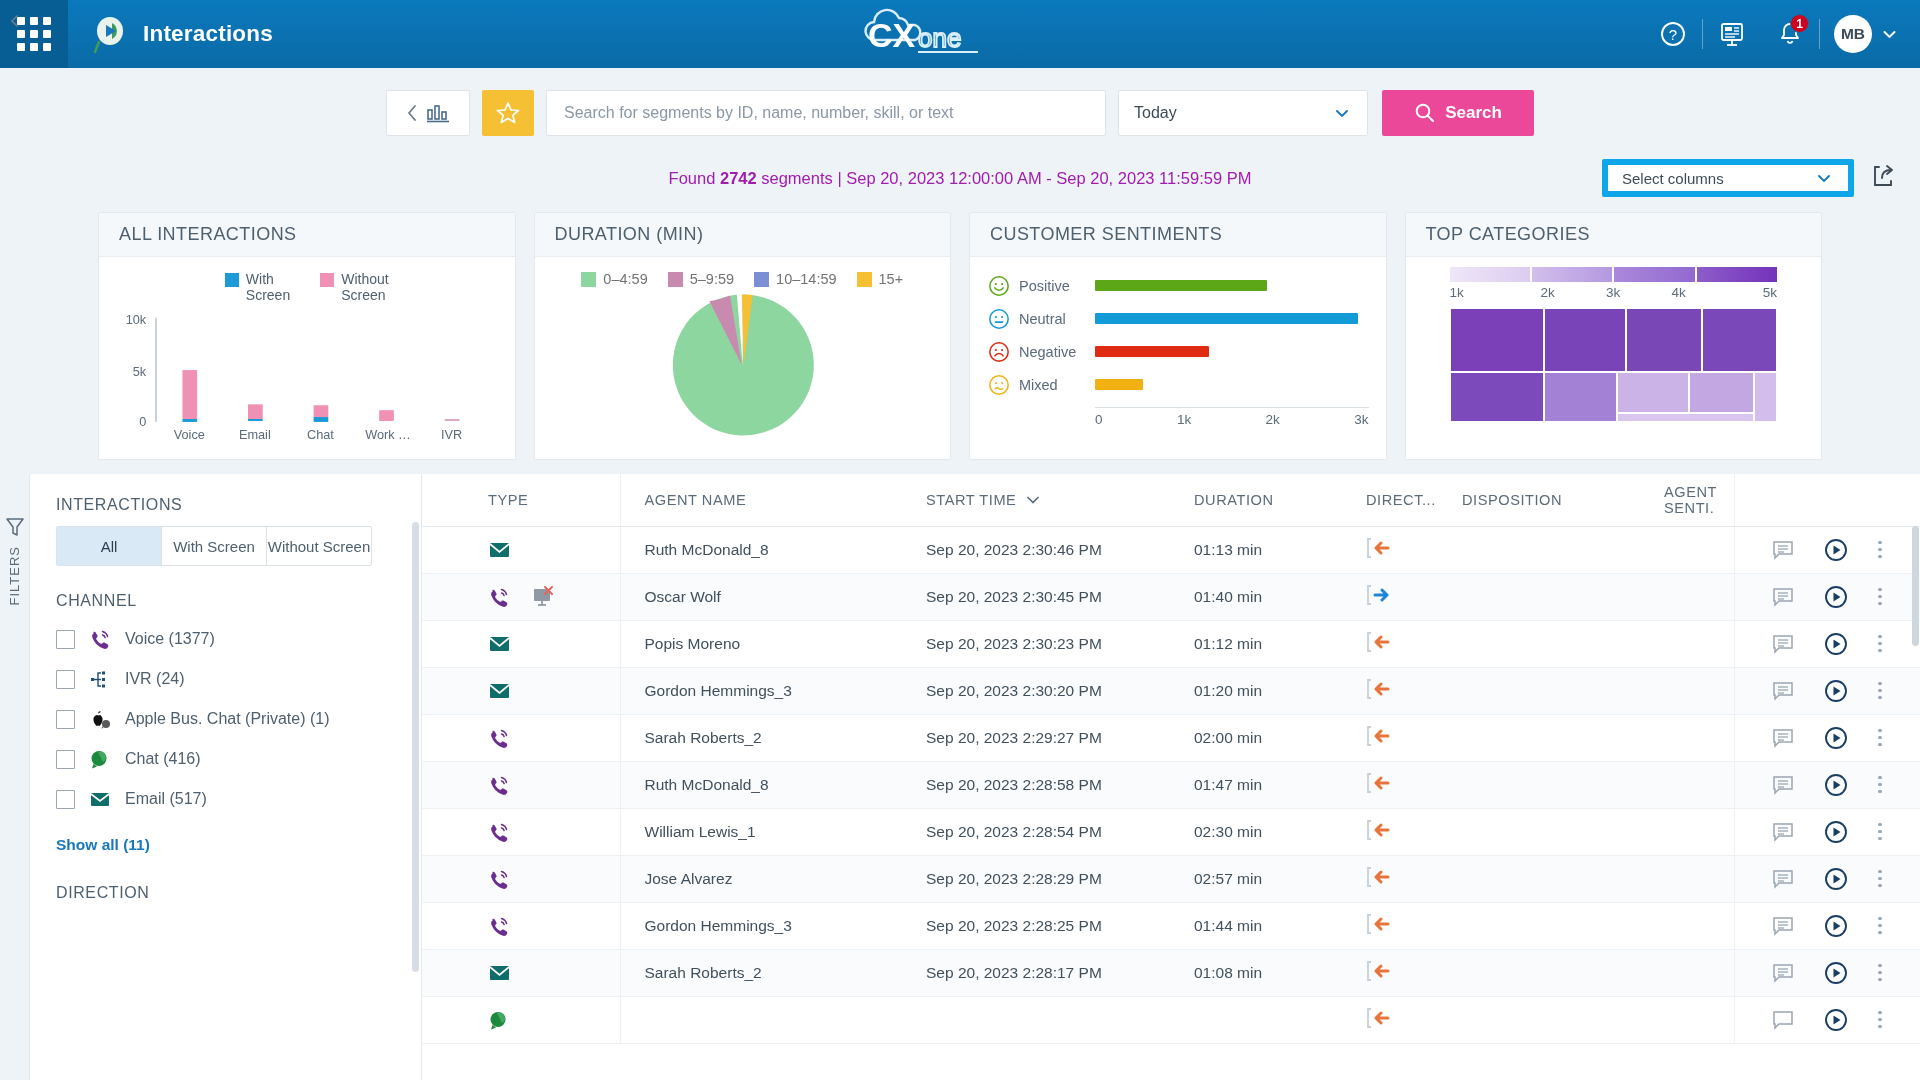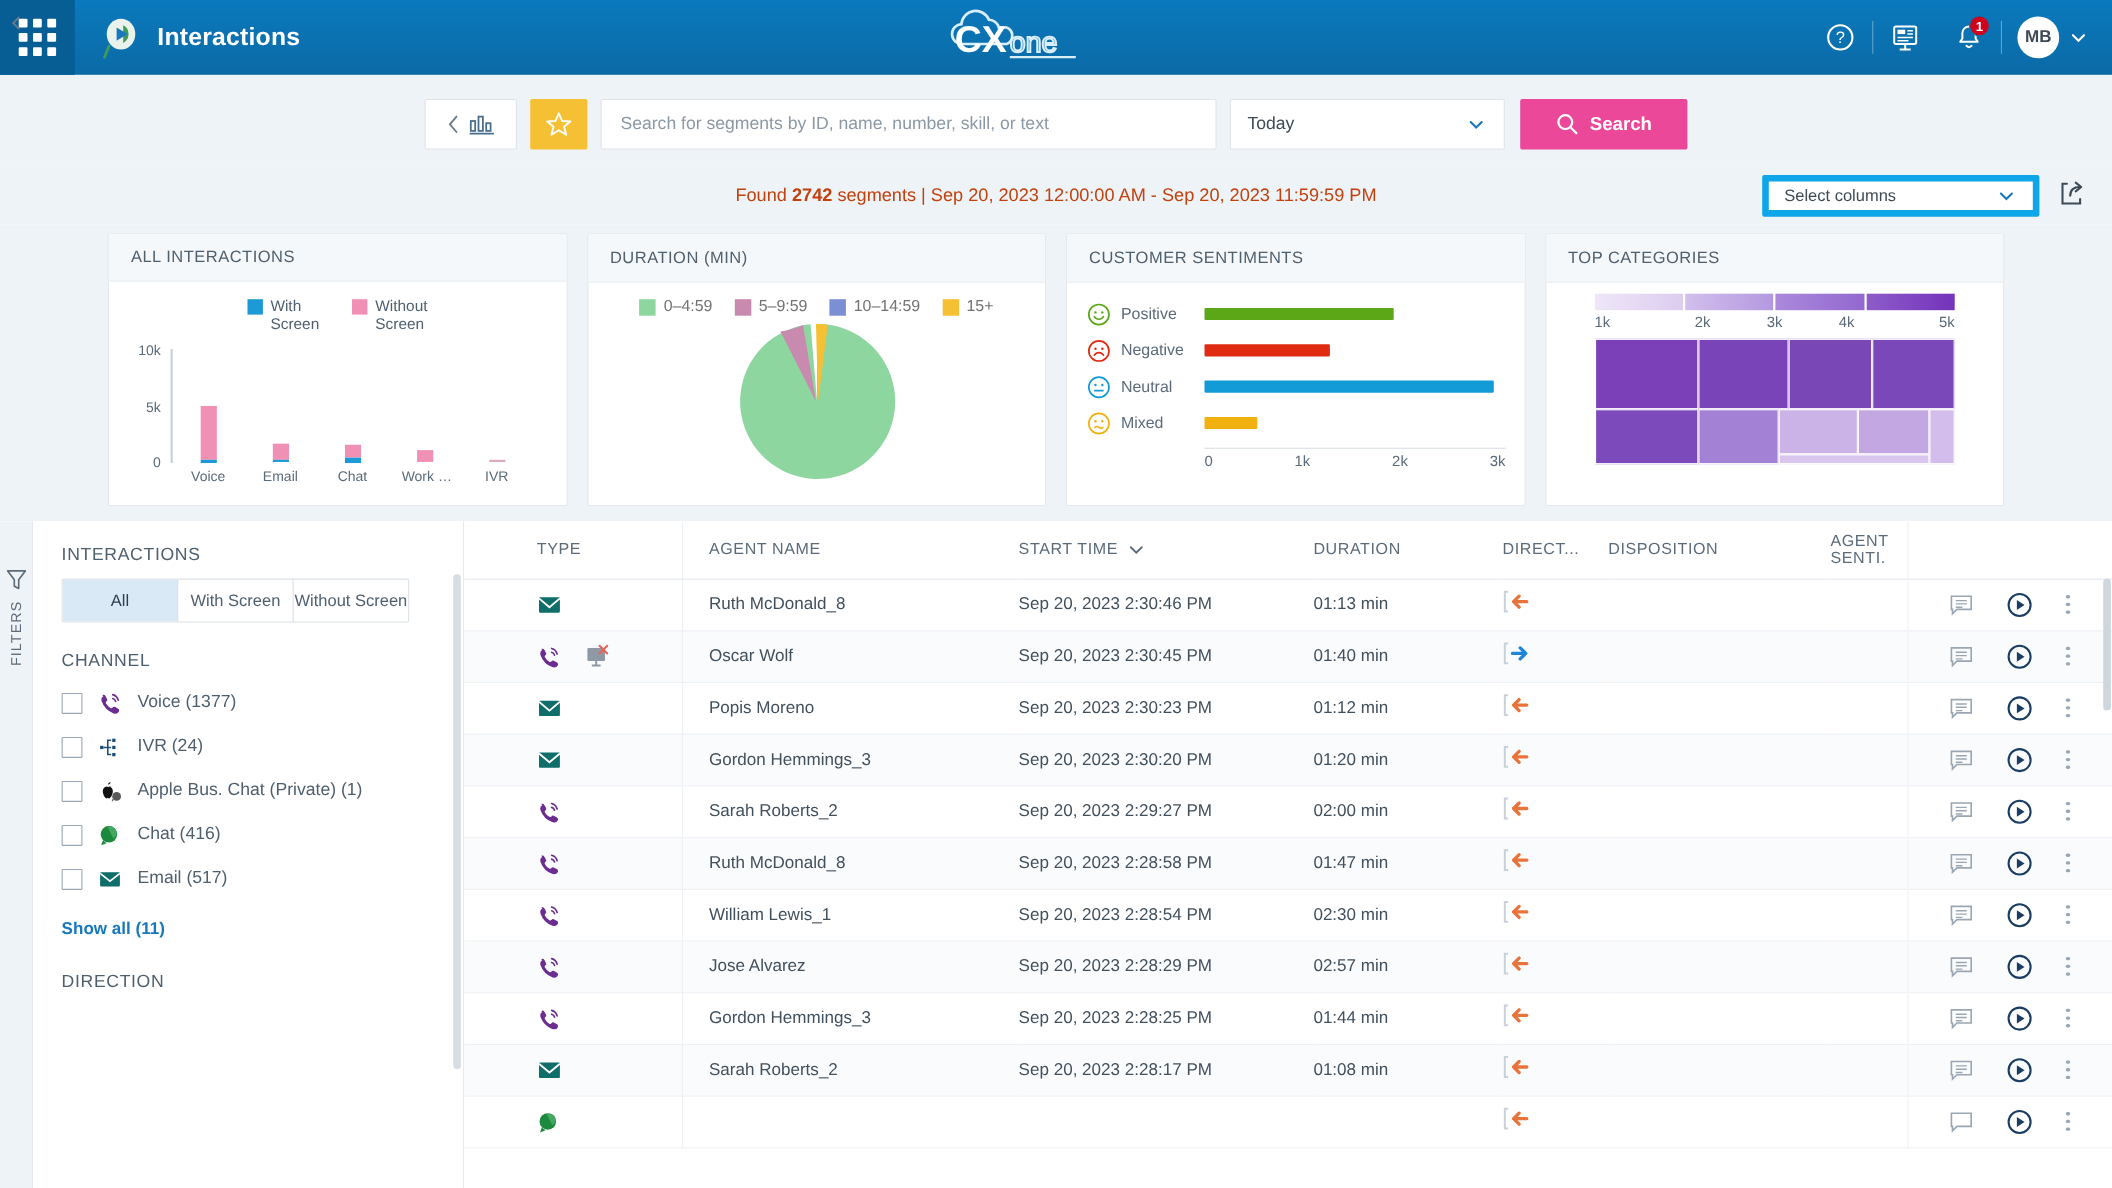--- a/index.html
+++ b/index.html
@@ -89,21 +89,21 @@
     font-family: "Liberation Sans", sans-serif;
   }
 
   
   .resultbar {
     background: #eef3f8; height: 52px; display: flex; align-items: center;
     position: relative; padding: 0 24px;
   }
   .found-text {
     position: absolute; left: 0; right: 0; text-align: center;
-    font-size: 16.5px; color: #c2410c;
+    font-size: 16.5px; color: #a21caf;
   }
   .found-text b { font-weight: bold; }
   .colsel-wrap { margin-left: auto; display: flex; align-items: center; gap: 16px; z-index: 2; }
   .col-select {
     width: 252px; height: 38px; background: #fff; border: 6px solid #0ea5e9;
     display: flex; align-items: center; justify-content: space-between;
     padding: 0 14px; font-size: 15px; color: #3d4b56; cursor: pointer;
     border-radius: 2px;
   }
 
@@ -112,21 +112,21 @@
     background: #eef3f8; display: flex; gap: 18px; padding: 8px 98px 14px 98px;
     height: 270px;
   }
   .card {
     flex: 1; background: #fff; border: 1px solid #e3e9ef; display: flex;
     flex-direction: column; border-radius: 2px;
   }
   .card-hd {
     height: 44px; background: #f5f8fa; border-bottom: 1px solid #e8edf2;
     display: flex; align-items: center; padding: 0 20px;
-    font-size: 15px; color: #4e5f6e; letter-spacing: .45px;
+    font-size: 18px; color: #4e5f6e; letter-spacing: .45px;
   }
   .card-body { flex: 1; position: relative; padding: 8px 12px; }
 
   .legend-row { display: flex; align-items: flex-start; justify-content: center; gap: 30px; padding-top: 6px; }
   .lg { display: flex; align-items: flex-start; gap: 7px; font-size: 14px; color: #4e5f6e; line-height: 1.15; }
   .lg .sw { width: 14px; height: 14px; flex: none; margin-top: 2px; }
 
   .dur-legend { display:flex; gap: 20px; justify-content: center; padding-top: 6px; font-size: 14.5px; color:#737373; }
   .dur-legend .it { display: flex; align-items: center; gap: 7px; }
   .dur-legend .sw { width: 15px; height: 15px; }
@@ -426,40 +426,40 @@
             <circle cx="15.4" cy="9.8" r="1.2" fill="#5ca717"></circle>
           <path d="M7.5 14 a5.2 5.2 0 0 0 9 0" fill="none" stroke="#5ca717" stroke-width="1.7" stroke-linecap="round"></path>
         </svg>
         <span class="sent-label">Positive</span>
         <span class="sent-track">
             <span class="sent-bar" style="display:block;width:63%;background:#5ca717"></span>
           </span>
       </div>
       <div class="sent-row">
         <svg class="sent-face" viewBox="0 0 24 24">
+          <circle cx="12" cy="12" r="10" fill="none" stroke="#139bd8" stroke-width="1.7"></circle>
+          <circle cx="8.6" cy="9.8" r="1.2" fill="#139bd8"></circle>
+            <circle cx="15.4" cy="9.8" r="1.2" fill="#139bd8"></circle>
+          <line x1="8" y1="15.4" x2="16" y2="15.4" stroke="#139bd8" stroke-width="1.7" stroke-linecap="round"></line>
+        </svg>
+        <span class="sent-label">Neutral</span>
+        <span class="sent-track">
+            <span class="sent-bar" style="display:block;width:96%;background:#139bd8"></span>
+          </span>
+      </div>
+      <div class="sent-row">
+        <svg class="sent-face" viewBox="0 0 24 24">
           <circle cx="12" cy="12" r="10" fill="none" stroke="#e02b13" stroke-width="1.7"></circle>
           <circle cx="8.6" cy="9.8" r="1.2" fill="#e02b13"></circle>
             <circle cx="15.4" cy="9.8" r="1.2" fill="#e02b13"></circle>
           <path d="M7.5 16.2 a5.2 5.2 0 0 1 9 0" fill="none" stroke="#e02b13" stroke-width="1.7" stroke-linecap="round"></path>
         </svg>
         <span class="sent-label">Negative</span>
         <span class="sent-track">
             <span class="sent-bar" style="display:block;width:41.5%;background:#e02b13"></span>
-          </span>
-      </div>
-      <div class="sent-row">
-        <svg class="sent-face" viewBox="0 0 24 24">
-          <circle cx="12" cy="12" r="10" fill="none" stroke="#139bd8" stroke-width="1.7"></circle>
-          <circle cx="8.6" cy="9.8" r="1.2" fill="#139bd8"></circle>
-            <circle cx="15.4" cy="9.8" r="1.2" fill="#139bd8"></circle>
-          <line x1="8" y1="15.4" x2="16" y2="15.4" stroke="#139bd8" stroke-width="1.7" stroke-linecap="round"></line>
-        </svg>
-        <span class="sent-label">Neutral</span>
-        <span class="sent-track">
-            <span class="sent-bar" style="display:block;width:96%;background:#139bd8"></span>
           </span>
       </div>
       <div class="sent-row">
         <svg class="sent-face" viewBox="0 0 24 24">
           <circle cx="12" cy="12" r="10" fill="none" stroke="#f1b211" stroke-width="1.7"></circle>
           <circle cx="8.6" cy="9.8" r="1.2" fill="#f1b211"></circle>
             <circle cx="15.4" cy="9.8" r="1.2" fill="#f1b211"></circle>
           <path d="M8 15.8 q2-1.6 4 0 q2 1.6 4 0" fill="none" stroke="#f1b211" stroke-width="1.6" stroke-linecap="round"></path>
         </svg>
         <span class="sent-label">Mixed</span>

